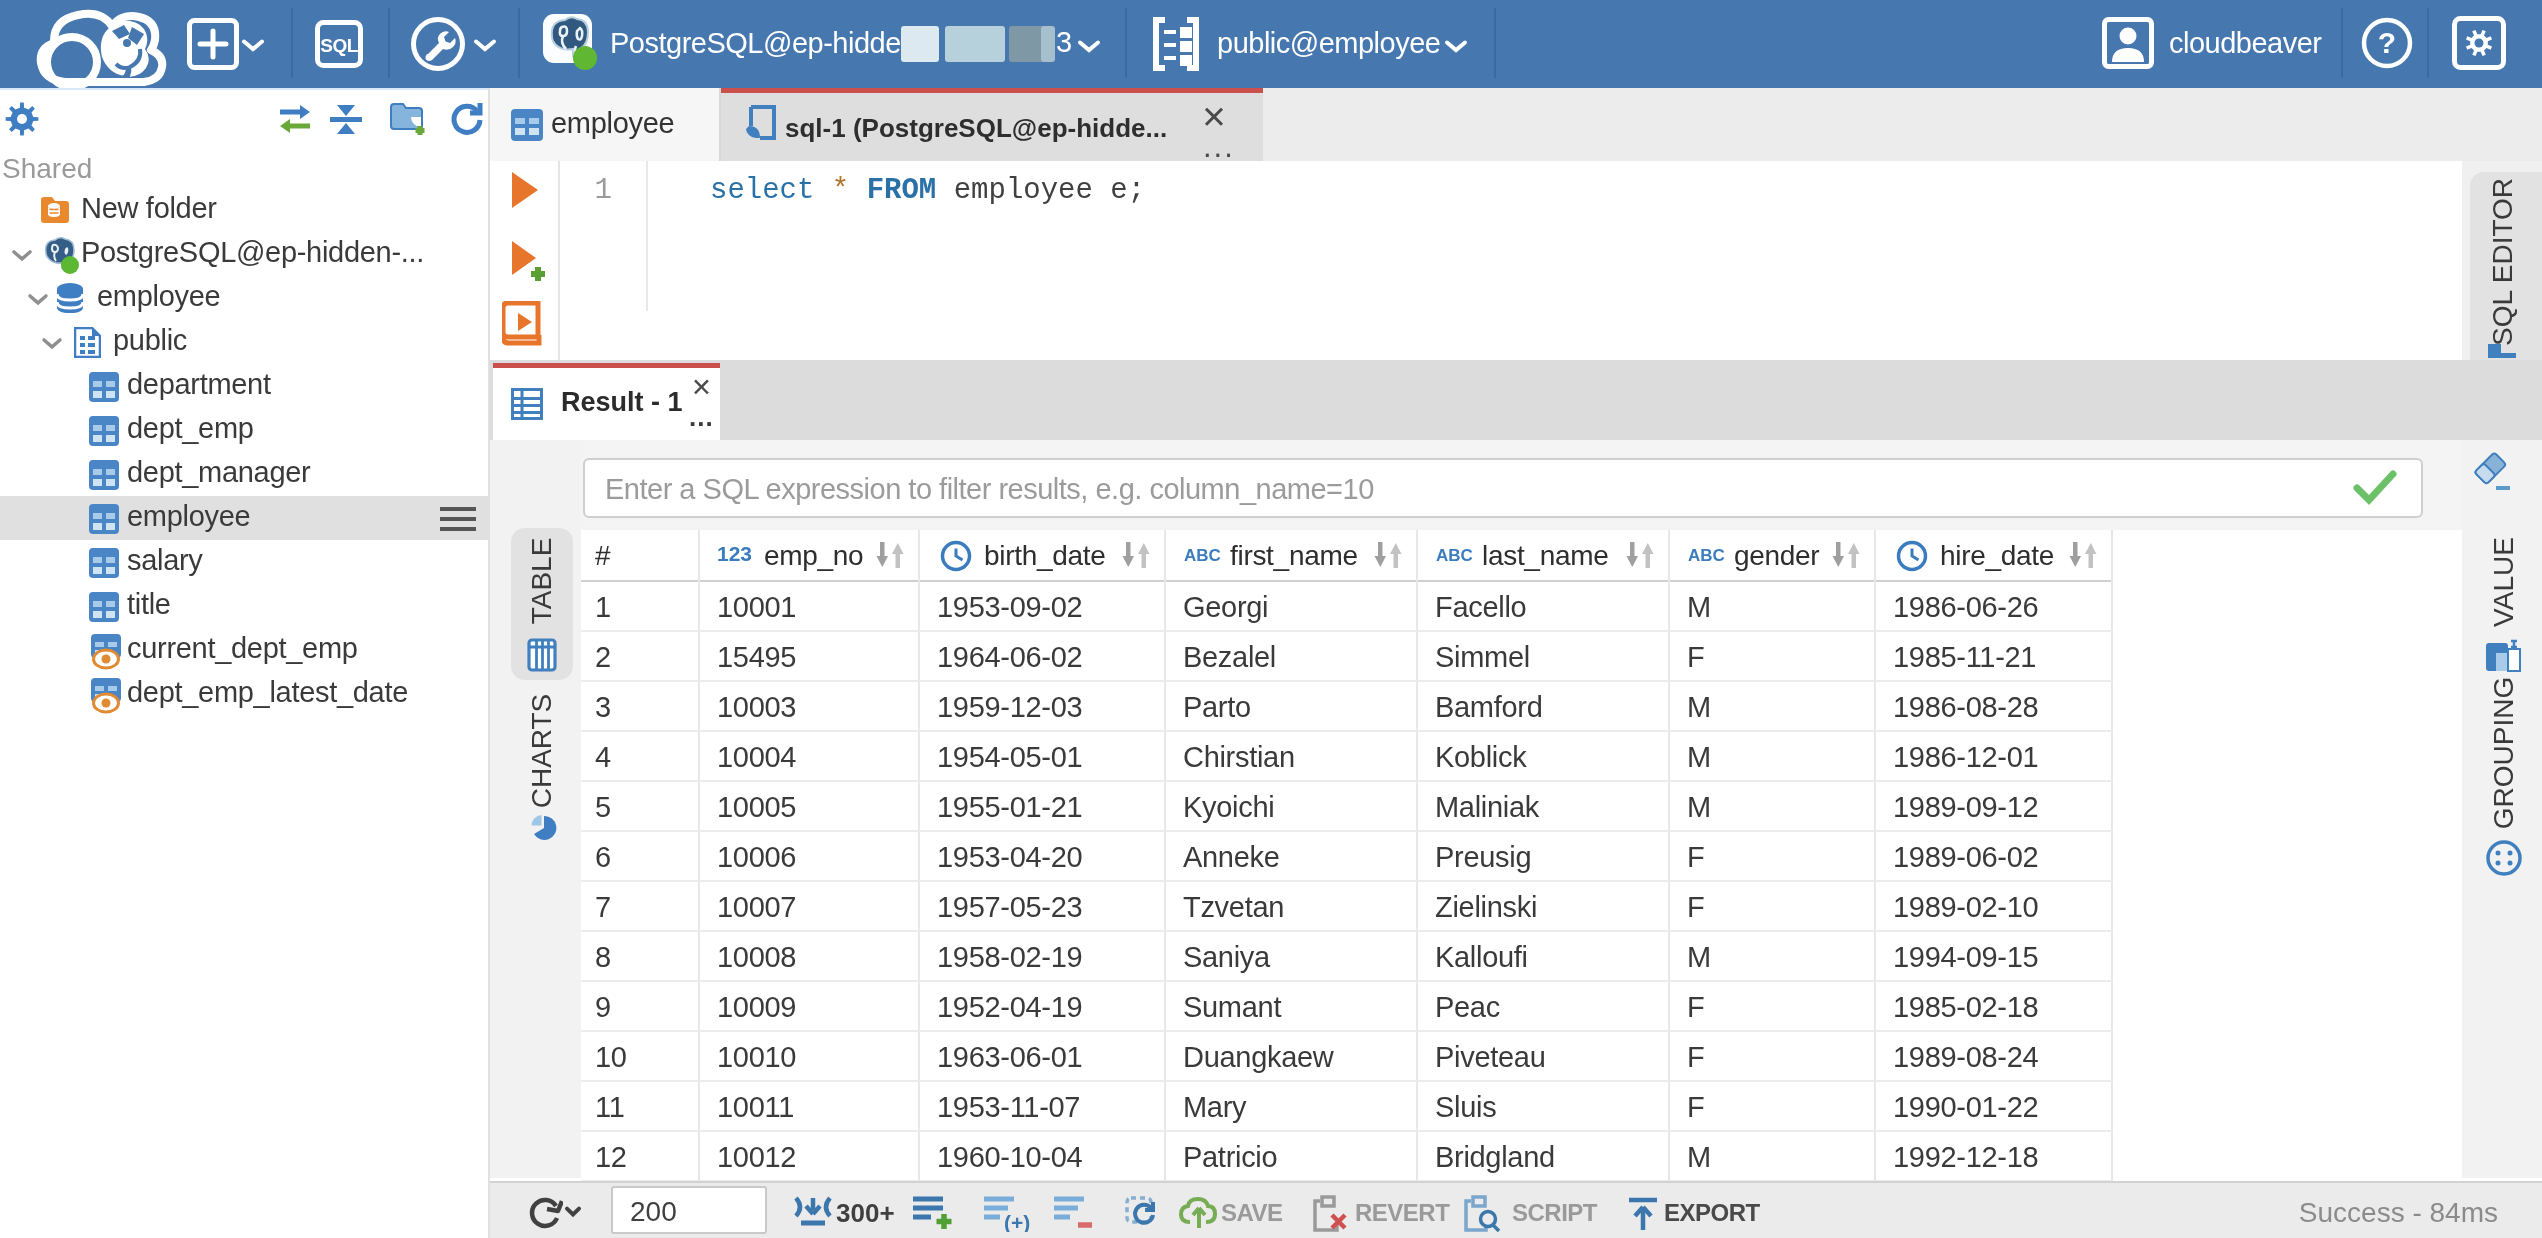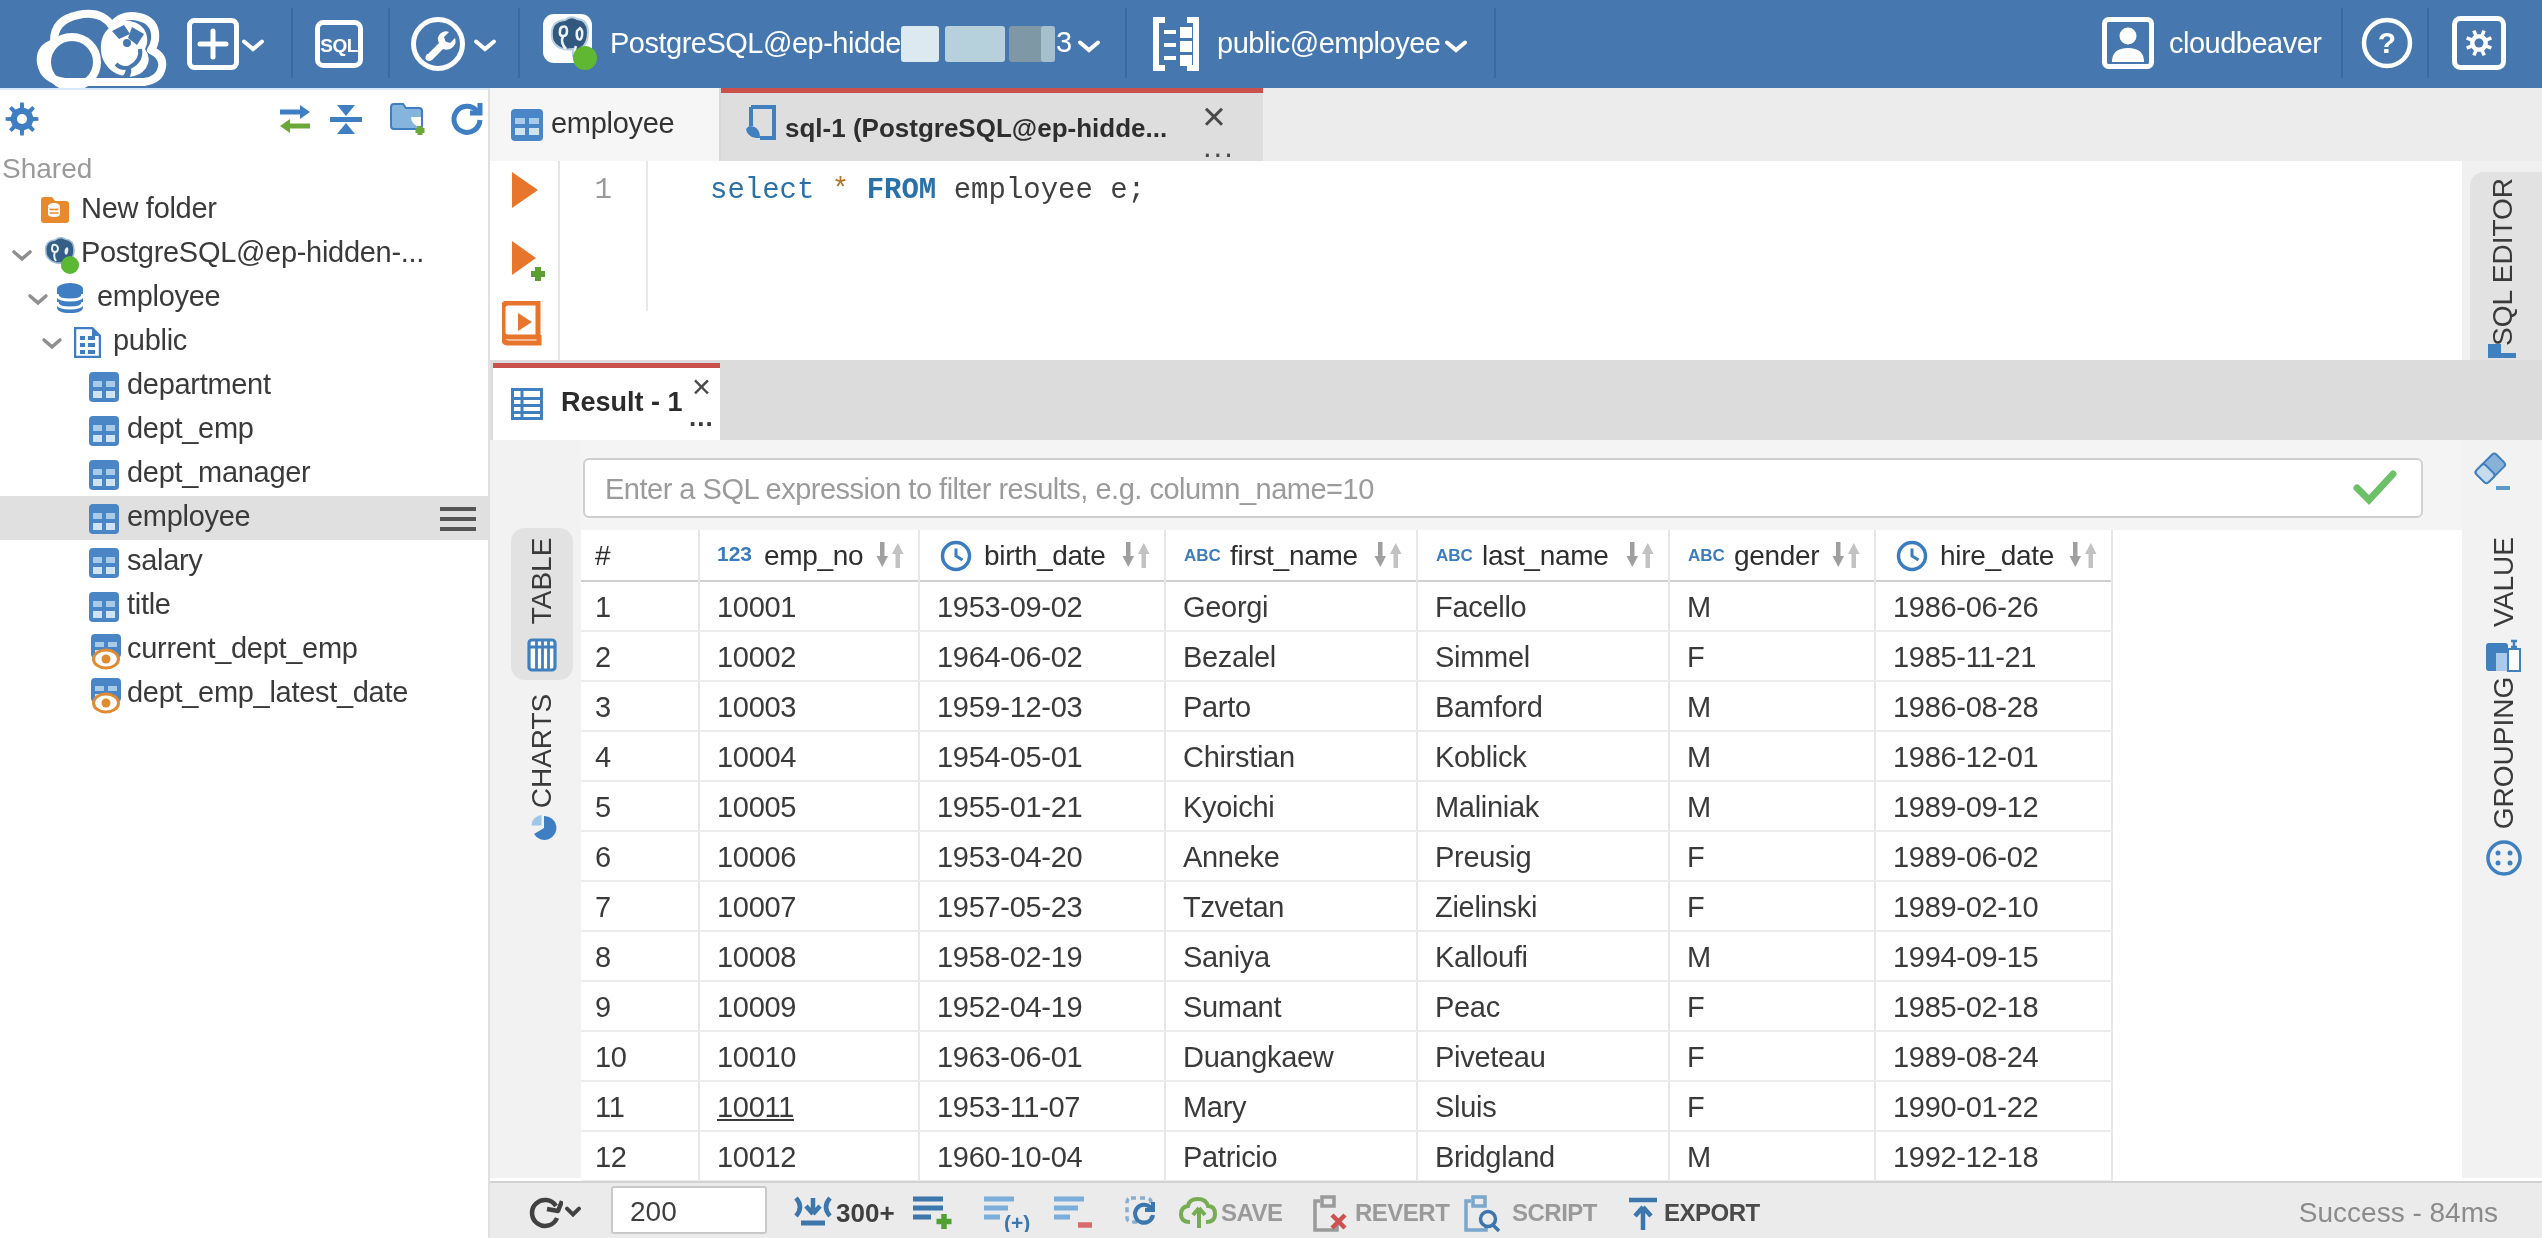--- a/index.html
+++ b/index.html
@@ -455,21 +455,21 @@
 <div class="abs" style="left:14px;top:9px;font-size:29px;letter-spacing:-0.3px;color:#3a3a3a;">1</div>
 <div class="abs" style="left:136px;top:9px;font-size:29px;letter-spacing:-0.3px;color:#3a3a3a;">10001</div>
 <div class="abs" style="left:356px;top:9px;font-size:29px;letter-spacing:-0.3px;color:#3a3a3a;">1953-09-02</div>
 <div class="abs" style="left:602px;top:9px;font-size:29px;letter-spacing:-0.3px;color:#3a3a3a;">Georgi</div>
 <div class="abs" style="left:854px;top:9px;font-size:29px;letter-spacing:-0.3px;color:#3a3a3a;">Facello</div>
 <div class="abs" style="left:1106px;top:9px;font-size:29px;letter-spacing:-0.3px;color:#3a3a3a;">M</div>
 <div class="abs" style="left:1312px;top:9px;font-size:29px;letter-spacing:-0.3px;color:#3a3a3a;">1986-06-26</div>
 </div>
 <div class="abs" style="left:0;top:102px;width:1532px;height:50px;border-bottom:2px solid #ececec;">
 <div class="abs" style="left:14px;top:9px;font-size:29px;letter-spacing:-0.3px;color:#3a3a3a;">2</div>
-<div class="abs" style="left:136px;top:9px;font-size:29px;letter-spacing:-0.3px;color:#3a3a3a;">10002</div>
+<div class="abs" style="left:136px;top:9px;font-size:29px;letter-spacing:-0.3px;color:#3a3a3a;">15495</div>
 <div class="abs" style="left:356px;top:9px;font-size:29px;letter-spacing:-0.3px;color:#3a3a3a;">1964-06-02</div>
 <div class="abs" style="left:602px;top:9px;font-size:29px;letter-spacing:-0.3px;color:#3a3a3a;">Bezalel</div>
 <div class="abs" style="left:854px;top:9px;font-size:29px;letter-spacing:-0.3px;color:#3a3a3a;">Simmel</div>
 <div class="abs" style="left:1106px;top:9px;font-size:29px;letter-spacing:-0.3px;color:#3a3a3a;">F</div>
 <div class="abs" style="left:1312px;top:9px;font-size:29px;letter-spacing:-0.3px;color:#3a3a3a;">1985-11-21</div>
 </div>
 <div class="abs" style="left:0;top:152px;width:1532px;height:50px;border-bottom:2px solid #ececec;">
 <div class="abs" style="left:14px;top:9px;font-size:29px;letter-spacing:-0.3px;color:#3a3a3a;">3</div>
 <div class="abs" style="left:136px;top:9px;font-size:29px;letter-spacing:-0.3px;color:#3a3a3a;">10003</div>
 <div class="abs" style="left:356px;top:9px;font-size:29px;letter-spacing:-0.3px;color:#3a3a3a;">1959-12-03</div>
@@ -536,21 +536,21 @@
 <div class="abs" style="left:14px;top:9px;font-size:29px;letter-spacing:-0.3px;color:#3a3a3a;">10</div>
 <div class="abs" style="left:136px;top:9px;font-size:29px;letter-spacing:-0.3px;color:#3a3a3a;">10010</div>
 <div class="abs" style="left:356px;top:9px;font-size:29px;letter-spacing:-0.3px;color:#3a3a3a;">1963-06-01</div>
 <div class="abs" style="left:602px;top:9px;font-size:29px;letter-spacing:-0.3px;color:#3a3a3a;">Duangkaew</div>
 <div class="abs" style="left:854px;top:9px;font-size:29px;letter-spacing:-0.3px;color:#3a3a3a;">Piveteau</div>
 <div class="abs" style="left:1106px;top:9px;font-size:29px;letter-spacing:-0.3px;color:#3a3a3a;">F</div>
 <div class="abs" style="left:1312px;top:9px;font-size:29px;letter-spacing:-0.3px;color:#3a3a3a;">1989-08-24</div>
 </div>
 <div class="abs" style="left:0;top:552px;width:1532px;height:50px;border-bottom:2px solid #ececec;">
 <div class="abs" style="left:14px;top:9px;font-size:29px;letter-spacing:-0.3px;color:#3a3a3a;">11</div>
-<div class="abs" style="left:136px;top:9px;font-size:29px;letter-spacing:-0.3px;color:#3a3a3a;text-decoration:underline;">10011</div>
+<div class="abs" style="left:136px;top:9px;font-size:29px;letter-spacing:-0.3px;color:#3a3a3a;">10011</div>
 <div class="abs" style="left:356px;top:9px;font-size:29px;letter-spacing:-0.3px;color:#3a3a3a;">1953-11-07</div>
 <div class="abs" style="left:602px;top:9px;font-size:29px;letter-spacing:-0.3px;color:#3a3a3a;">Mary</div>
 <div class="abs" style="left:854px;top:9px;font-size:29px;letter-spacing:-0.3px;color:#3a3a3a;">Sluis</div>
 <div class="abs" style="left:1106px;top:9px;font-size:29px;letter-spacing:-0.3px;color:#3a3a3a;">F</div>
 <div class="abs" style="left:1312px;top:9px;font-size:29px;letter-spacing:-0.3px;color:#3a3a3a;">1990-01-22</div>
 </div>
 <div class="abs" style="left:0;top:602px;width:1532px;height:50px;border-bottom:2px solid #ececec;">
 <div class="abs" style="left:14px;top:9px;font-size:29px;letter-spacing:-0.3px;color:#3a3a3a;">12</div>
 <div class="abs" style="left:136px;top:9px;font-size:29px;letter-spacing:-0.3px;color:#3a3a3a;">10012</div>
 <div class="abs" style="left:356px;top:9px;font-size:29px;letter-spacing:-0.3px;color:#3a3a3a;">1960-10-04</div>

